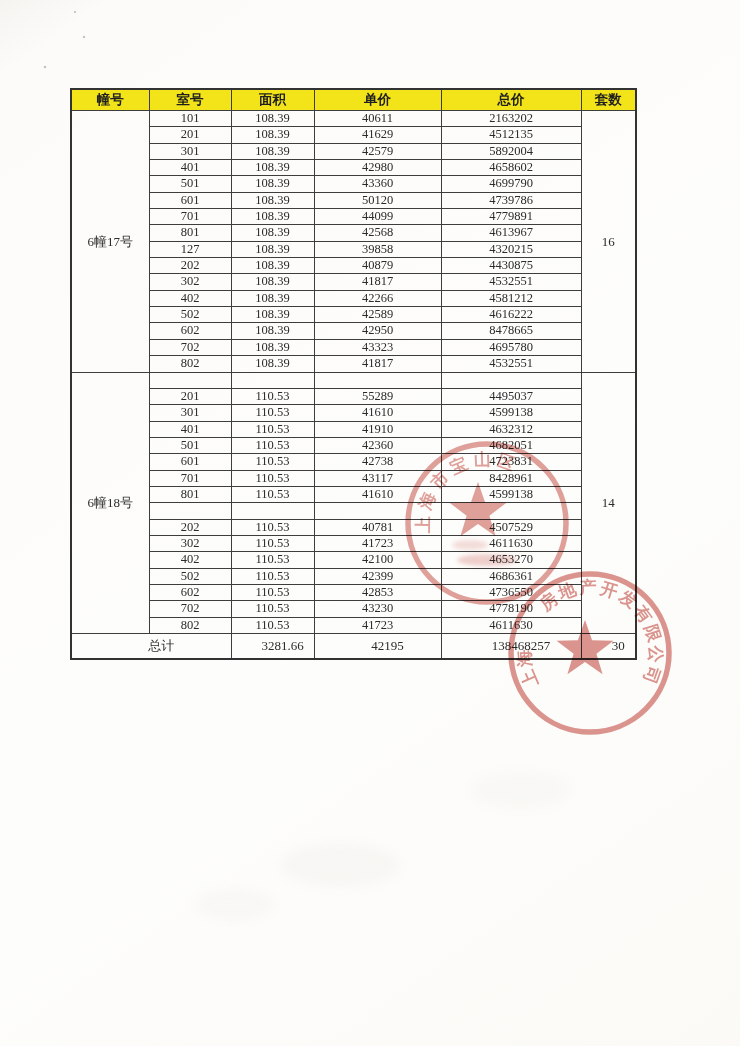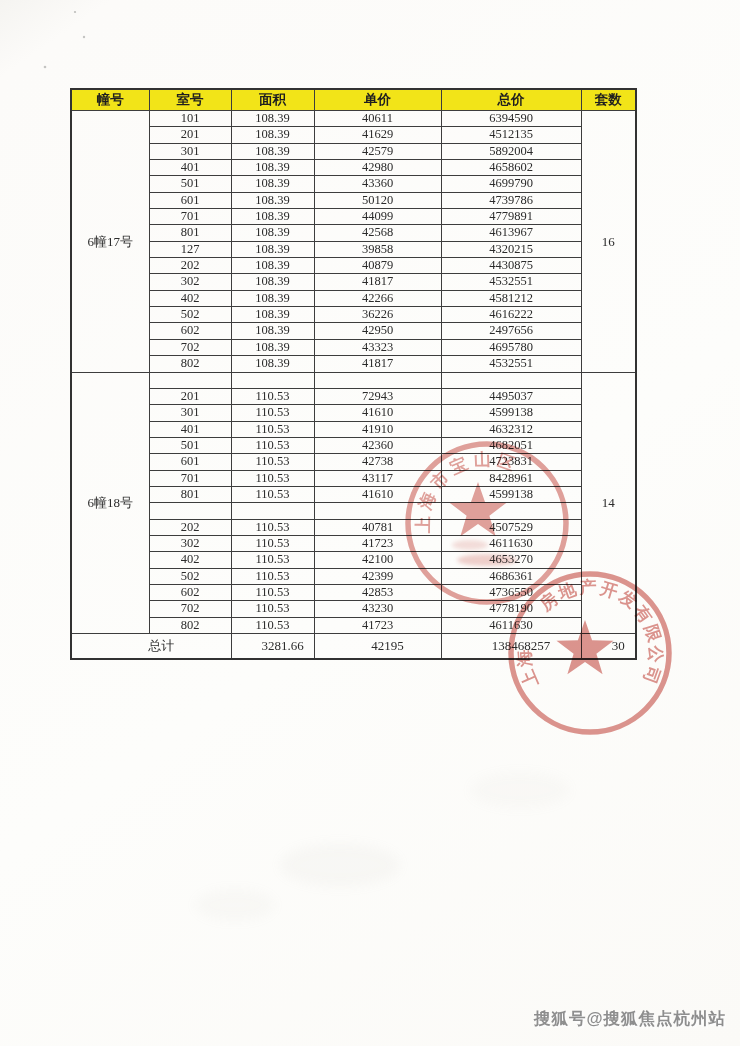--- a/index.html
+++ b/index.html
@@ -73,21 +73,21 @@
         <th>总价</th>
         <th>套数</th>
       </tr>
     </thead>
     <tbody>
         <tr>
           <td class="building" rowspan="16">6幢17号</td>
           <td>101</td>
           <td>108.39</td>
           <td>40611</td>
-          <td>6394590</td>
+          <td>2163202</td>
           <td class="count" rowspan="16">16</td>
         </tr>
         <tr>
           <td>201</td>
           <td>108.39</td>
           <td>41629</td>
           <td>4512135</td>
         </tr>
         <tr>
           <td>301</td>
@@ -145,28 +145,28 @@
         </tr>
         <tr>
           <td>402</td>
           <td>108.39</td>
           <td>42266</td>
           <td>4581212</td>
         </tr>
         <tr>
           <td>502</td>
           <td>108.39</td>
-          <td>36226</td>
+          <td>42589</td>
           <td>4616222</td>
         </tr>
         <tr>
           <td>602</td>
           <td>108.39</td>
           <td>42950</td>
-          <td>2497656</td>
+          <td>8478665</td>
         </tr>
         <tr>
           <td>702</td>
           <td>108.39</td>
           <td>43323</td>
           <td>4695780</td>
         </tr>
         <tr>
           <td>802</td>
           <td>108.39</td>
@@ -177,21 +177,21 @@
           <td class="building" rowspan="16">6幢18号</td>
           <td></td>
           <td></td>
           <td></td>
           <td></td>
           <td class="count" rowspan="16">14</td>
         </tr>
         <tr>
           <td>201</td>
           <td>110.53</td>
-          <td>72943</td>
+          <td>55289</td>
           <td>4495037</td>
         </tr>
         <tr>
           <td>301</td>
           <td>110.53</td>
           <td>41610</td>
           <td>4599138</td>
         </tr>
         <tr>
           <td>401</td>
@@ -311,14 +311,13 @@
 
     <g opacity="0.62">
       <circle cx="590" cy="653" r="79" fill="none" stroke="#c8554d" stroke-width="5.5"></circle>
       <path transform="translate(585,650)" d="M0,-30 L7.1,-9.7 L28.5,-9.3 L11.4,3.7 L17.6,24.3 L0,12 L-17.6,24.3 L-11.4,3.7 L-28.5,-9.3 L-7.1,-9.7 Z" fill="#c8554d"></path>
       <text class="seal-text" font-size="17" fill="#c8554d" textLength="250" lengthAdjust="spacing">
         <textPath href="#arc2" startOffset="4">上海　　房地产开发有限公司</textPath>
       </text>
     </g>
   </svg>
 
-  <div class="watermark">搜狐号@搜狐焦点杭州站</div>
 </div>
 
 </body></html>

